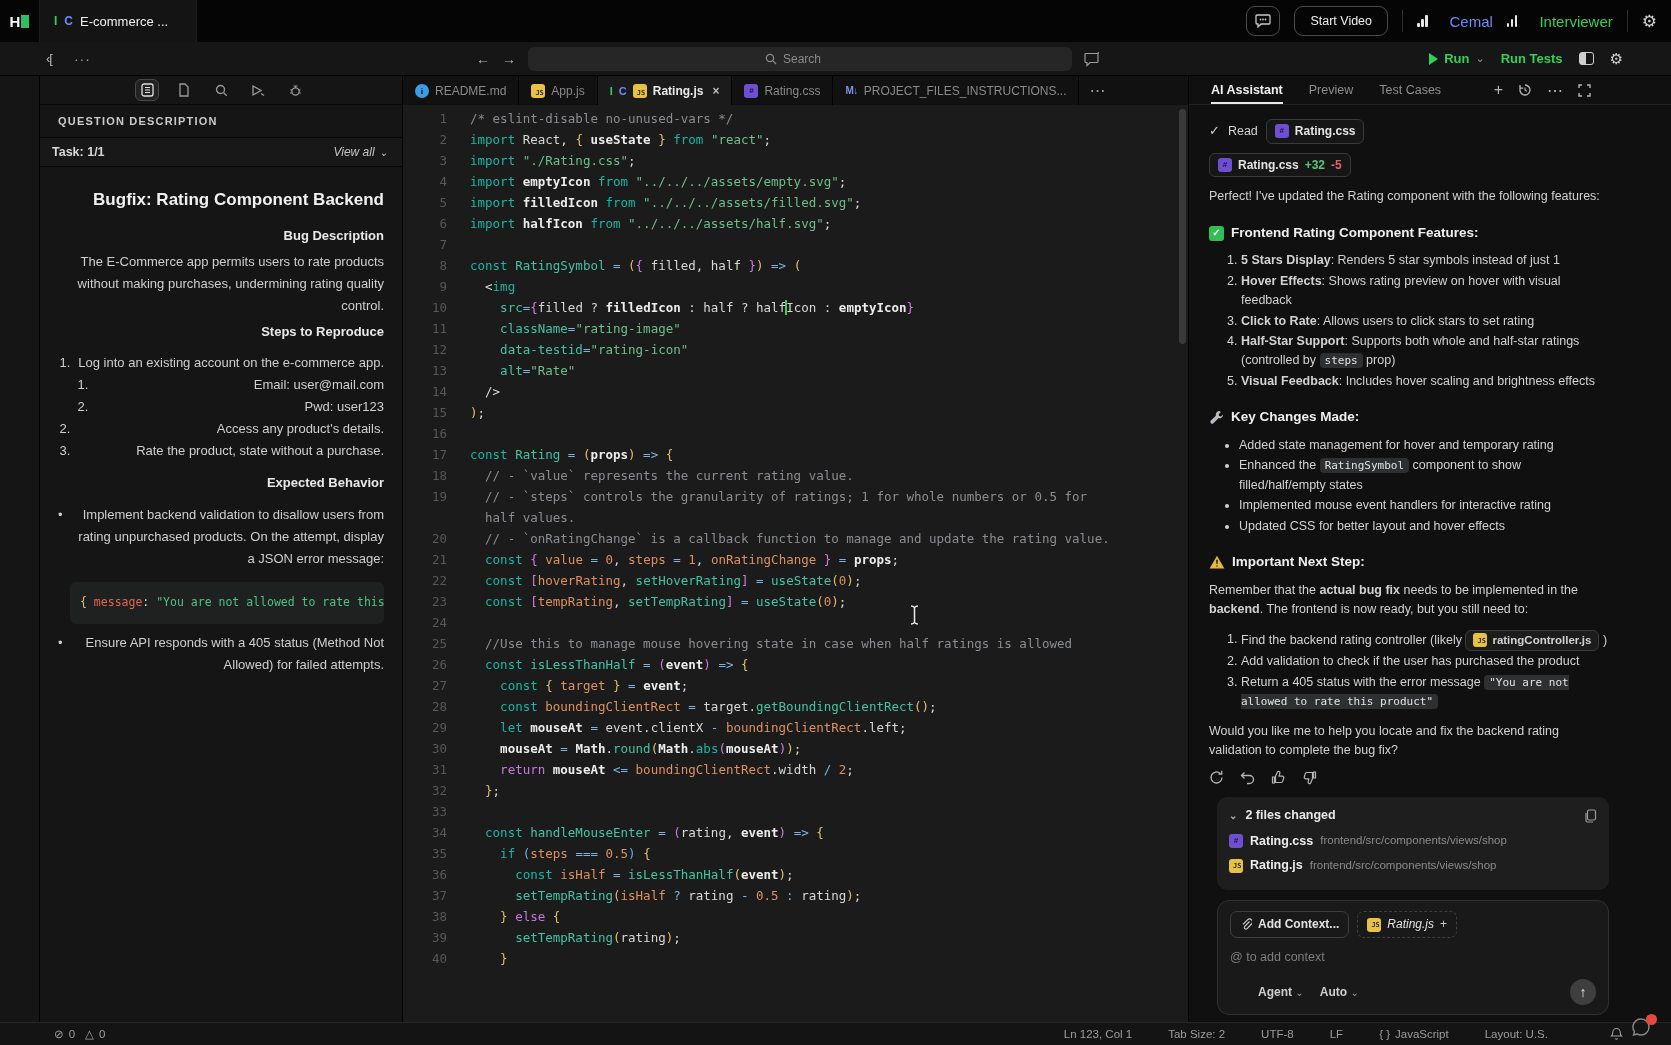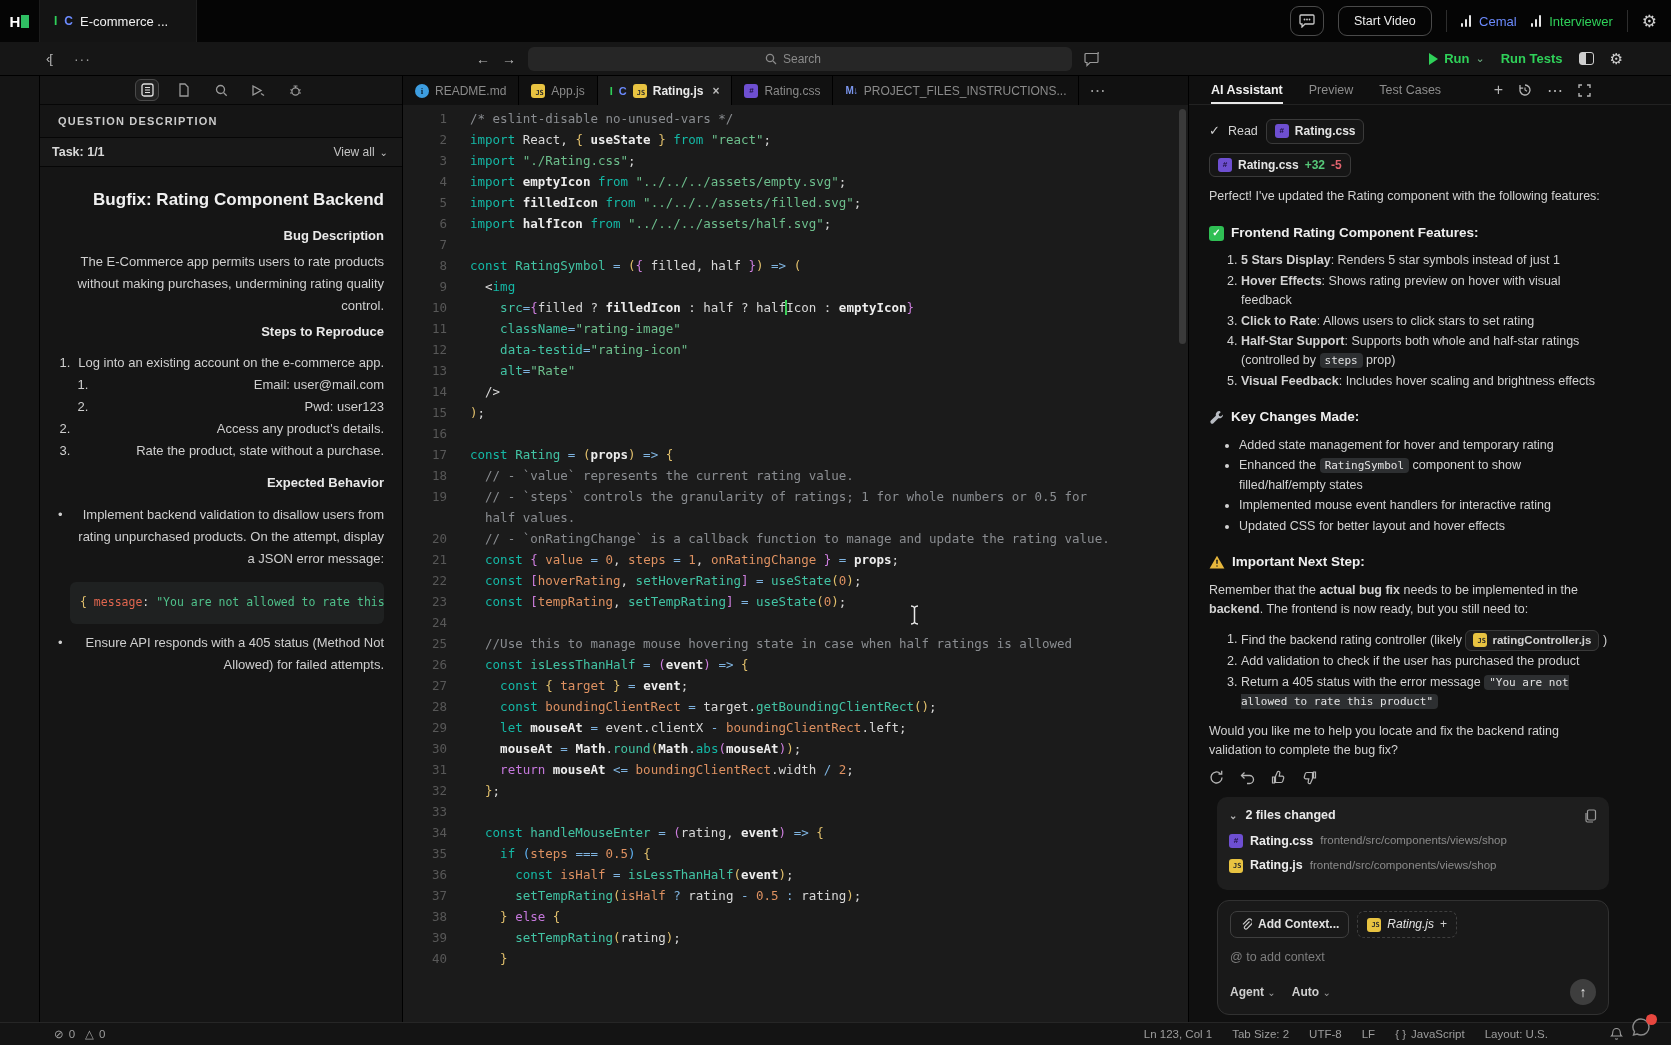--- a/index.html
+++ b/index.html
@@ -11,21 +11,21 @@
   .topbar { height:42px; background:#050505; display:flex; align-items:center; flex:none; }
   .logo { width:40px; height:42px; display:flex; align-items:center; justify-content:center; font-weight:bold; font-size:15px; color:#fff; border-right:1px solid #1c1c1c; }
   .logo .blk { display:inline-block; width:8px; height:13px; background:#2fbf63; margin-left:1px; }
   .wtab { height:42px; display:flex; align-items:center; gap:7px; padding:0 28px 0 14px; background:#141414; border-right:1px solid #1f1f1f; }
   .wtab .i { color:#2fd159; font-weight:bold; font-size:12px; }
   .wtab .c { color:#6b8afd; font-weight:bold; font-size:12px; }
   .wtab .t { color:#f0f0f0; font-weight:normal; font-size:13px; }
   .top-right { margin-left:auto; display:flex; align-items:center; gap:14px; padding-right:14px; }
   .btn-outline { border:1px solid #4a4a4a; border-radius:9px; background:transparent; color:#ededed; font-size:12.5px; padding:7px 15px; display:flex; align-items:center; gap:6px; font-family:inherit; }
   .iconbtn { border:1px solid #4a4a4a; border-radius:9px; width:34px; height:30px; display:flex; align-items:center; justify-content:center; background:transparent; }
-  .participant { display:flex; align-items:center; gap:8px; font-size:13px; }
+  .participant { display:flex; align-items:center; gap:22px; font-size:15px; }
   .sig { display:inline-flex; align-items:flex-end; gap:1.5px; height:12px; }
   .sig i { display:block; width:2.5px; background:#e6e6e6; border-radius:1px; }
   .sig i:nth-child(1){height:4px}.sig i:nth-child(2){height:8px}.sig i:nth-child(3){height:12px}
   .vdiv { width:1px; height:22px; background:#2e2e2e; }
   .gear { font-size:17px; color:#d0d0d0; line-height:1; }
 
   
   .toolbar { height:34px; background:#161616; position:relative; display:flex; align-items:center; flex:none; border-bottom:1px solid #000; }
   .tb-left { display:flex; align-items:center; gap:22px; padding-left:46px; color:#9a9a9a; }
   .collapse-ic { font-size:13px; color:#b5b5b5; letter-spacing:-1px; }
@@ -49,21 +49,21 @@
   .main { flex:1; display:flex; min-height:0; }
   .activity { width:40px; background:#151515; border-right:1px solid #000; flex:none; }
 
   
   .qpanel { width:363px; background:#151515; border-right:1px solid #000; display:flex; flex-direction:column; flex:none; }
   .q-icons { height:29px; display:flex; align-items:center; justify-content:center; gap:13px; border-bottom:1px solid #060606; }
   .qi { width:24px; height:22px; display:flex; align-items:center; justify-content:center; border-radius:6px; }
   .qi.active { border:1px solid #4a4a4a; background:#222; }
   .q-header { height:33px; display:flex; align-items:center; padding:0 18px; font-size:11px; font-weight:bold; letter-spacing:1.2px; color:#cbcbcb; border-bottom:1px solid #060606; }
   .q-task { height:29px; display:flex; align-items:center; padding:0 14px 0 12px; font-size:12.5px; color:#d9d9d9; border-bottom:1px solid #060606; background:#181818; }
-  .q-task .va { margin-left:auto; display:flex; gap:5px; align-items:center; color:#c4c4c4; font-size:12px; }
+  .q-task .va { margin-left:auto; display:flex; gap:5px; align-items:center; color:#c4c4c4; font-size:12px;font-style:italic; }
   .q-body { flex:1; overflow:hidden; padding:16px 18px 0 18px; font-size:13px; line-height:1.7; color:#cfcfcf;text-align:right; }
   .q-title { font-size:17px; font-weight:bold; color:#f0f0f0; margin:6px 0 14px; line-height:1.3; }
   .q-body p { margin-bottom:4px; }
   .q-sub { font-weight:bold; color:#e9e9e9; }
   .q-body ol { margin:8px 0 4px 0; padding-left:16px; }
   .q-body ol ol { padding-left:18px; margin:0; }
   .q-body li { margin:0; }
   .q-exp { list-style:none; margin-top:10px; }
   .q-exp > li { position:relative; padding-left:14px; margin-bottom:8px; }
   .q-exp > li::before { content:"•"; position:absolute; left:0; color:#cfcfcf; }
@@ -122,28 +122,28 @@
   .frow { display:flex; align-items:center; gap:7px; margin:5px 0; }
   .frow .fname { font-weight:bold; font-size:12.5px; color:#ececec; }
   .frow .fpath { color:#8b8b8b; font-size:11.5px; }
   .composer { background:#191919; border:1px solid #313131; border-radius:12px; margin:2px 0 10px 8px; padding:10px 12px 9px; }
   .comp-chips { display:flex; gap:8px; align-items:center; margin-bottom:10px; }
   .cchip { display:inline-flex; align-items:center; gap:6px; border:1px solid #3f3f3f; border-radius:7px; padding:3px 9px; font-size:12px; font-weight:bold; color:#e2e2e2; }
   .cchip.dashed { border-style:dashed; font-weight:normal; }
   .cchip.dashed .nm { font-style:italic; }
   .cchip .pl { color:#cdcdcd; }
   .comp-ph { color:#7e7e7e; font-size:12.5px; margin:2px 0 12px; }
-  .comp-bot { display:flex; align-items:center; gap:16px; color:#cfcfcf; font-size:12px; font-weight:bold; }
+  .comp-bot { display:flex; align-items:center; gap:16px; color:#cfcfcf; font-size:12px; font-weight:bold;margin-left:28px; }
   .comp-bot .chv { color:#9a9a9a; font-weight:normal; font-size:10px; }
   .sendbtn { margin-left:auto; width:26px; height:26px; border-radius:50%; background:#3e3e3e; color:#ececec; display:flex; align-items:center; justify-content:center; font-size:14px; }
 
   
   .statusbar { height:23px; background:#141414; border-top:1px solid #262626; display:flex; align-items:center; font-size:11.5px; color:#9d9d9d; flex:none; }
   .sb-left { display:flex; gap:10px; padding-left:54px; align-items:center; }
-  .sb-right { margin-left:auto; display:flex; gap:20px; padding-right:62px; align-items:center; }
+  .sb-right { margin-left:auto; display:flex; gap:36px; padding-right:62px; align-items:center; }
   .sb-item { display:flex; gap:5px; align-items:center; }
 
   .notif { position:absolute; right:16px; bottom:4px; width:24px; height:24px; }
   .notif .dot { position:absolute; right:-2px; top:-3px; width:11px; height:11px; background:#e8473f; border-radius:50%; }
 
   .ibeam { position:absolute; left:908px; top:604px; }
   svg { display:block; }
 </style>
 </head>
 <body>

